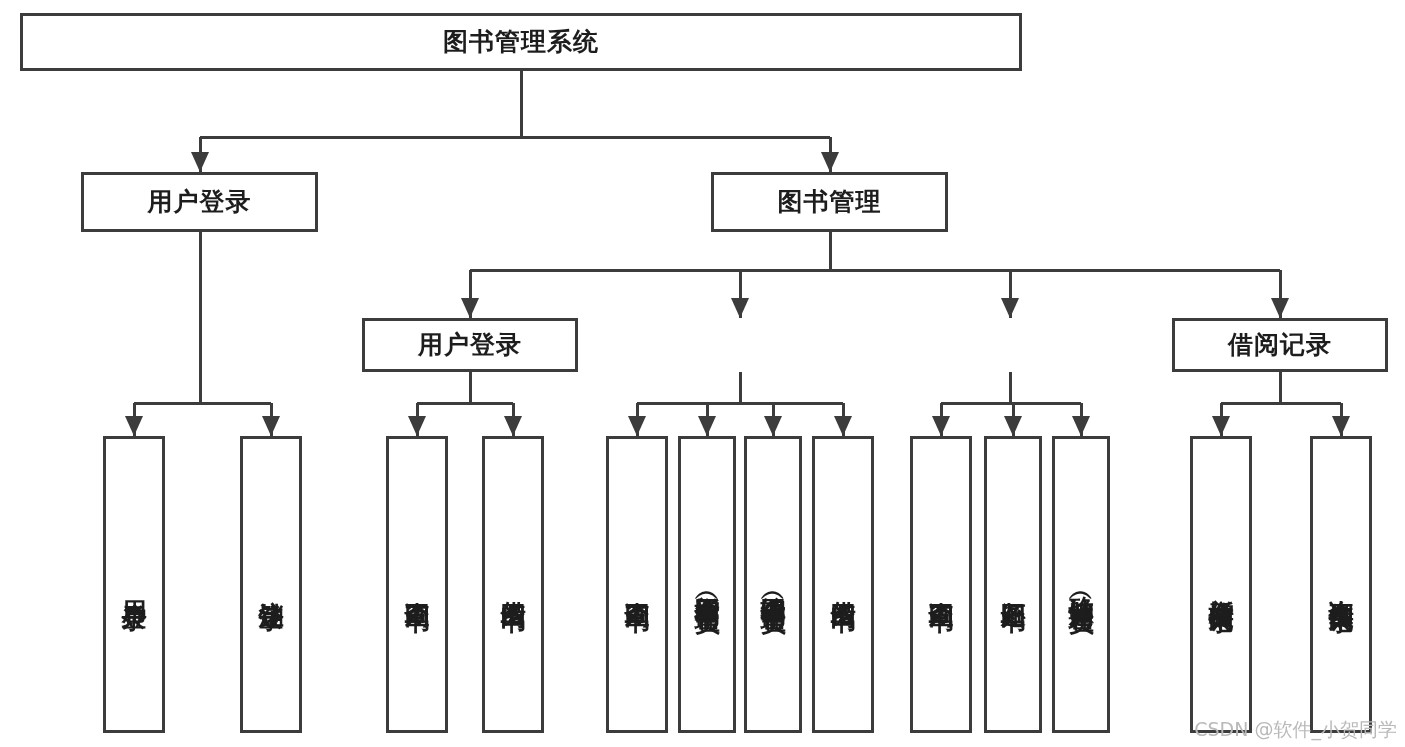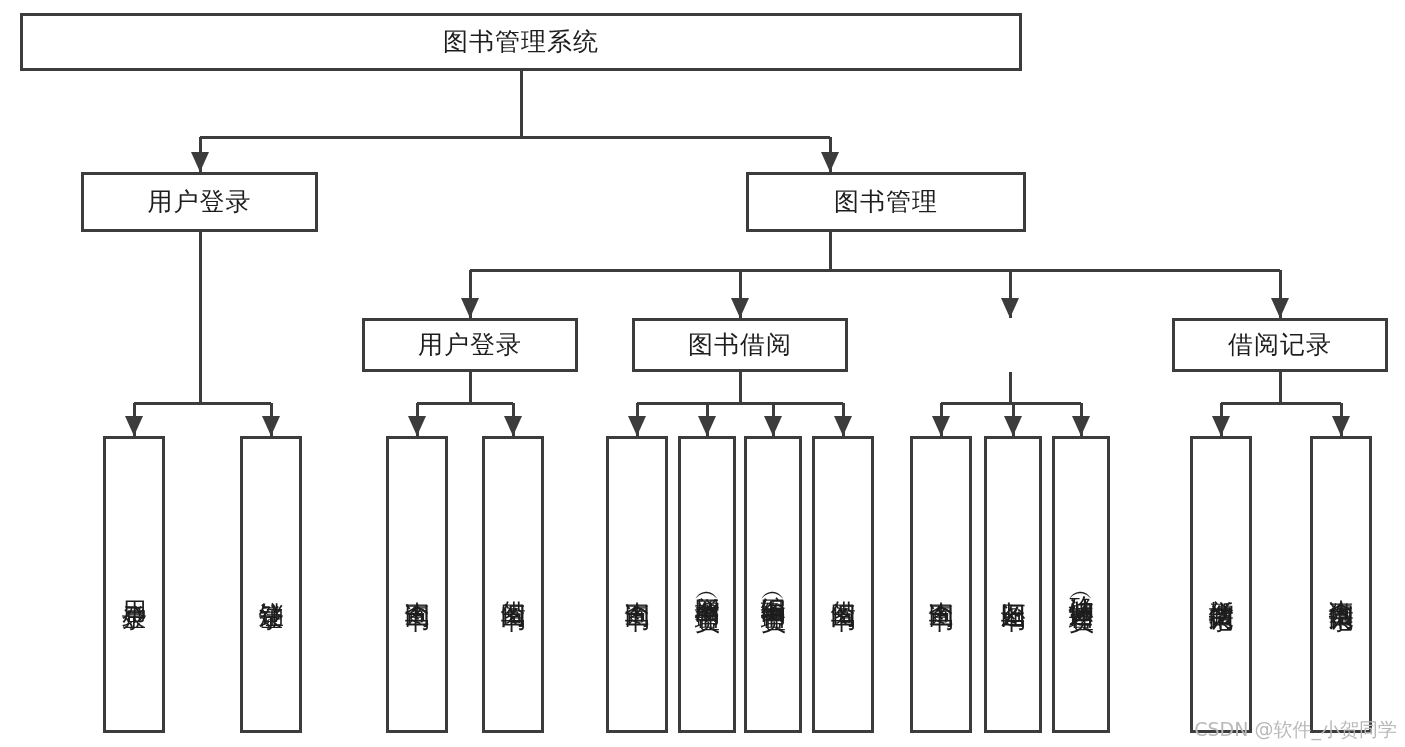--- a/index.html
+++ b/index.html
@@ -12,20 +12,21 @@
     height: 747px;
     position: relative;
     font-family: "DejaVu Sans", "Liberation Sans", sans-serif;
     overflow: hidden;
   }
   #canvas {
     position: absolute;
     left: 0; top: 0;
     width: 1405px;
     height: 747px;
+    font-weight: bold;
   }
   .node {
     position: absolute;
     box-sizing: border-box;
     background: #ffffff;
     border: 3px solid #3c3c3c;
     display: flex;
     align-items: center;
     justify-content: center;
     color: #1d1d1d;
@@ -78,29 +79,28 @@
 
 <div id="canvas">
     <div class="node node-h" style="left: 20px; top: 13px; width: 1002px; height: 58px;">图书管理系统</div>
     <div class="edge edge-v" style="left: 520px; top: 71px; height: 66px;"></div>
     <div class="edge edge-h" style="left: 199.5px; top: 136px; width: 630px;"></div>
     <div class="edge edge-v" style="left: 198.5px; top: 137px; height: 35px;"></div>
     <div class="arrow" style="left: 190.5px; top: 152px;"></div>
     <div class="node node-h" style="left: 81px; top: 172px; width: 237px; height: 60px;">用户登录</div>
     <div class="edge edge-v" style="left: 828.5px; top: 137px; height: 35px;"></div>
     <div class="arrow" style="left: 820.5px; top: 152px;"></div>
-    <div class="node node-h" style="left: 746px; top: 172px; width: 280px; height: 60px;">图书管理</div>
+    <div class="node node-h" style="left: 711px; top: 172px; width: 237px; height: 60px;">图书管理</div>
     <div class="edge edge-v" style="left: 828.5px; top: 232px; height: 38px;"></div>
     <div class="edge edge-h" style="left: 470px; top: 269px; width: 810px;"></div>
     <div class="edge edge-v" style="left: 469px; top: 270px; height: 48px;"></div>
     <div class="arrow" style="left: 461px; top: 298px;"></div>
     <div class="node node-h" style="left: 362px; top: 318px; width: 216px; height: 54px;">用户登录</div>
     <div class="edge edge-v" style="left: 739px; top: 270px; height: 48px;"></div>
     <div class="arrow" style="left: 731px; top: 298px;"></div>
-    <div class="node node-h" style="left: 632px; top: 318px; width: 216px; height: 54px;">图书借阅</div>
     <div class="edge edge-v" style="left: 1009px; top: 270px; height: 48px;"></div>
     <div class="arrow" style="left: 1001px; top: 298px;"></div>
     <div class="edge edge-v" style="left: 1279px; top: 270px; height: 48px;"></div>
     <div class="arrow" style="left: 1271px; top: 298px;"></div>
     <div class="node node-h" style="left: 1172px; top: 318px; width: 216px; height: 54px;">借阅记录</div>
     <div class="edge edge-v" style="left: 198.5px; top: 232px; height: 171px;"></div>
     <div class="edge edge-h" style="left: 134px; top: 402px; width: 137px;"></div>
     <div class="edge edge-v" style="left: 133px; top: 403px; height: 33px;"></div>
     <div class="arrow" style="left: 125px; top: 416px;"></div>
     <div class="node node-v" style="left: 103px; top: 436px; width: 62px; height: 297px;">用户登录</div>

